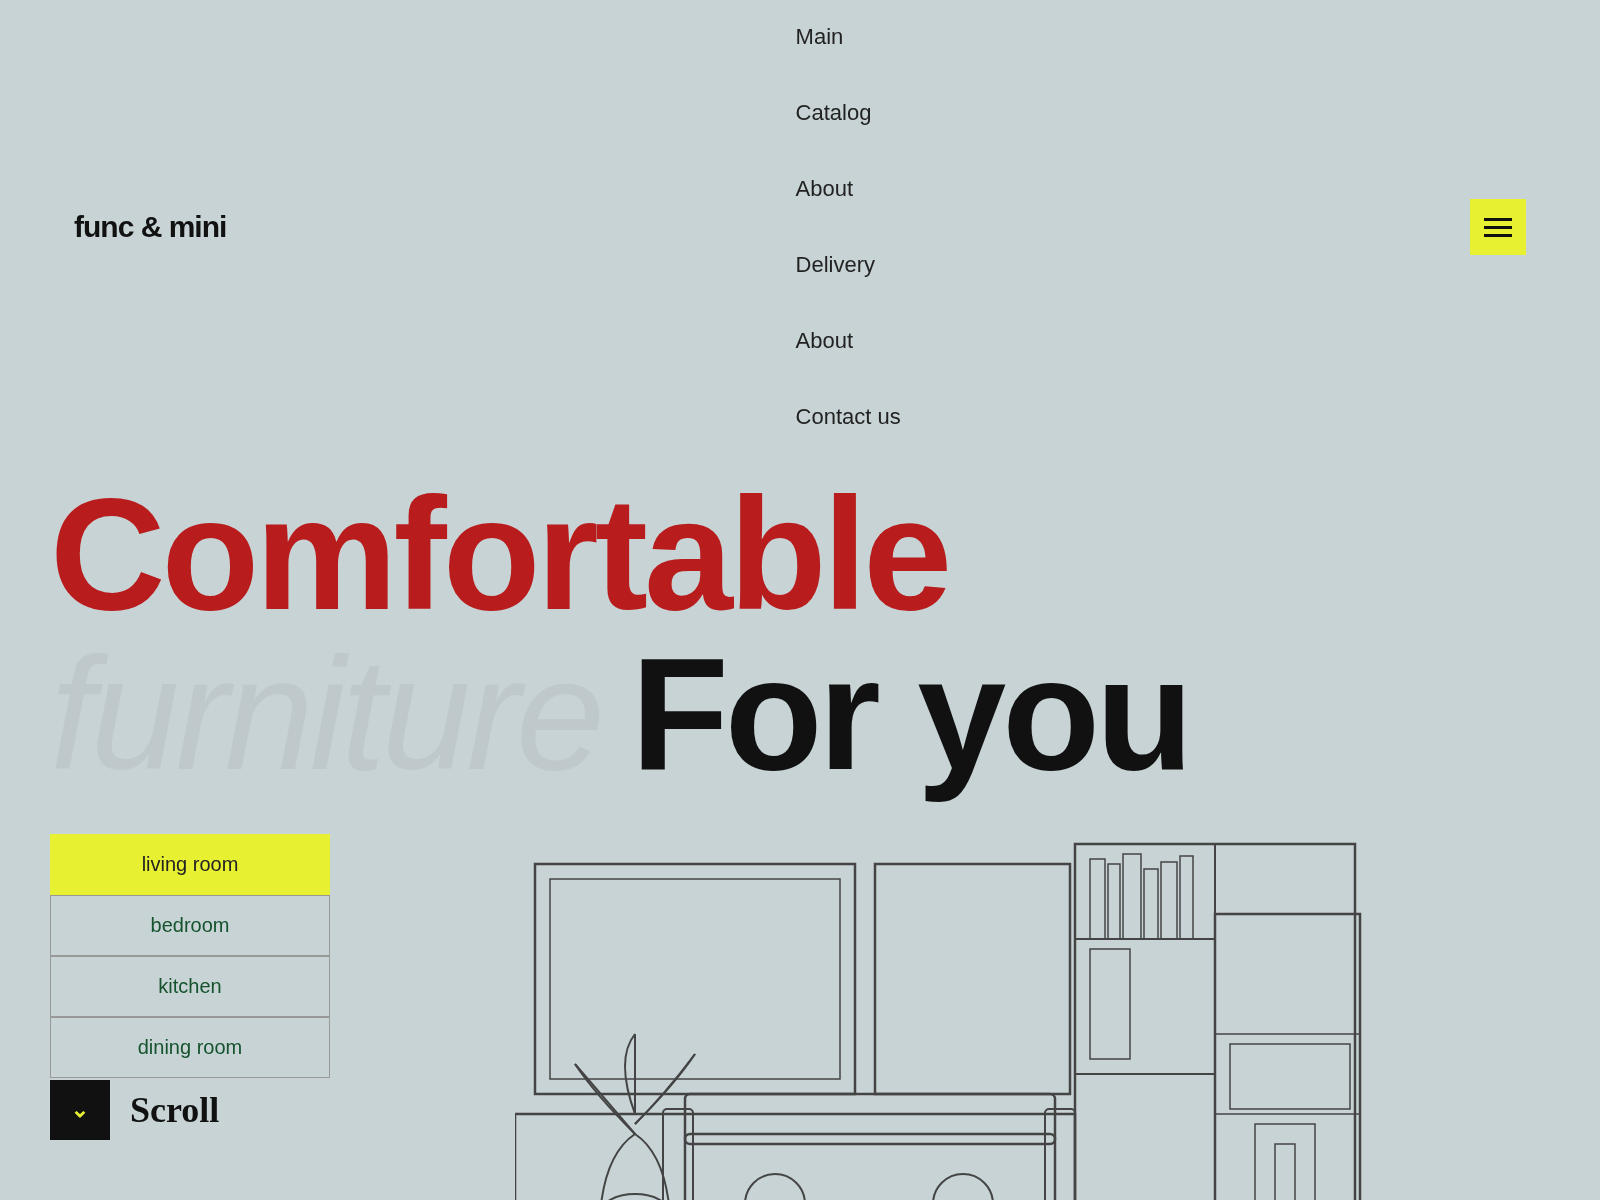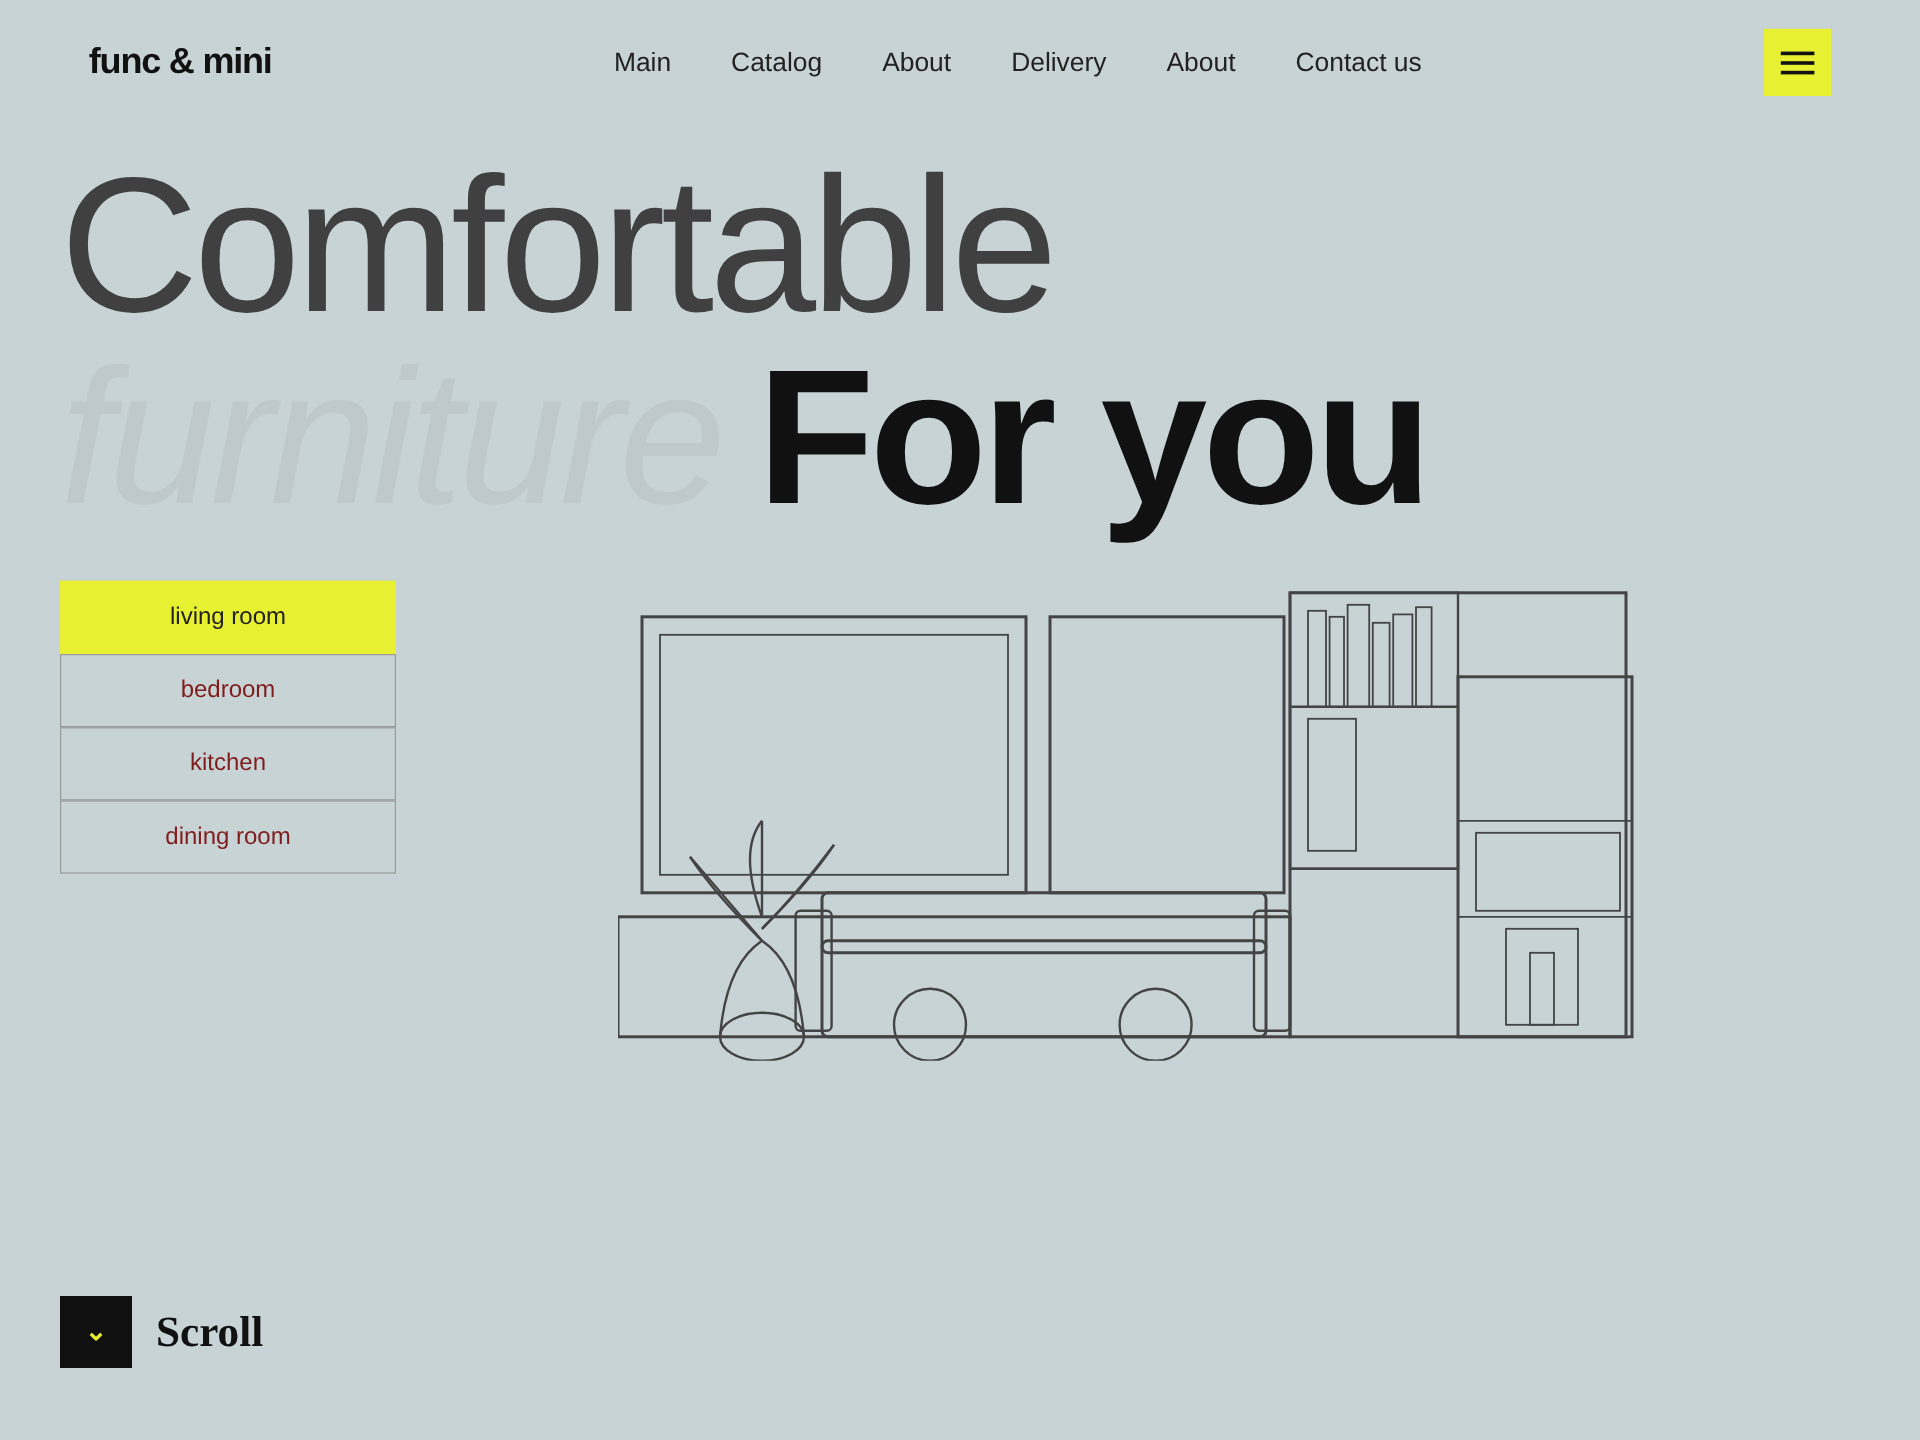--- a/index.html
+++ b/index.html
@@ -21,20 +21,21 @@
       display: flex;
       align-items: center;
       padding: 24px 74px;
       position: relative;
     }
 
     nav {
       display: flex;
       gap: 50px;
       margin: 0 auto;
+      flex-direction: column;
     }
 
     nav a {
       font-size: 22px;
       color: #222;
       text-decoration: none;
       font-weight: 400;
     }
 
     .menu-btn {
@@ -59,22 +60,22 @@
     }
 
     
     .hero-section {
       padding: 20px 50px 0 50px;
       position: relative;
     }
 
     .hero-title-line1 {
       font-size: 160px;
-      font-weight: 400;
-      color: #404040;
+      font-weight: 700;
+      color: #b91c1c;
       line-height: 1;
       letter-spacing: -4px;
     }
 
     .hero-title-line2 {
       display: flex;
       align-items: center;
       gap: 30px;
     }
 
@@ -119,21 +120,21 @@
       width: 280px;
       flex-shrink: 0;
     }
 
     .room-btn {
       width: 280px;
       padding: 18px 0;
       border: 1.5px solid #999;
       background: transparent;
       font-size: 20px;
-      color: #7f1d1d;
+      color: #14532d;
       cursor: pointer;
       text-align: center;
     }
 
     .room-btn.active {
       background: #e8f032;
       border-color: #e8f032;
       color: #222;
     }
 

